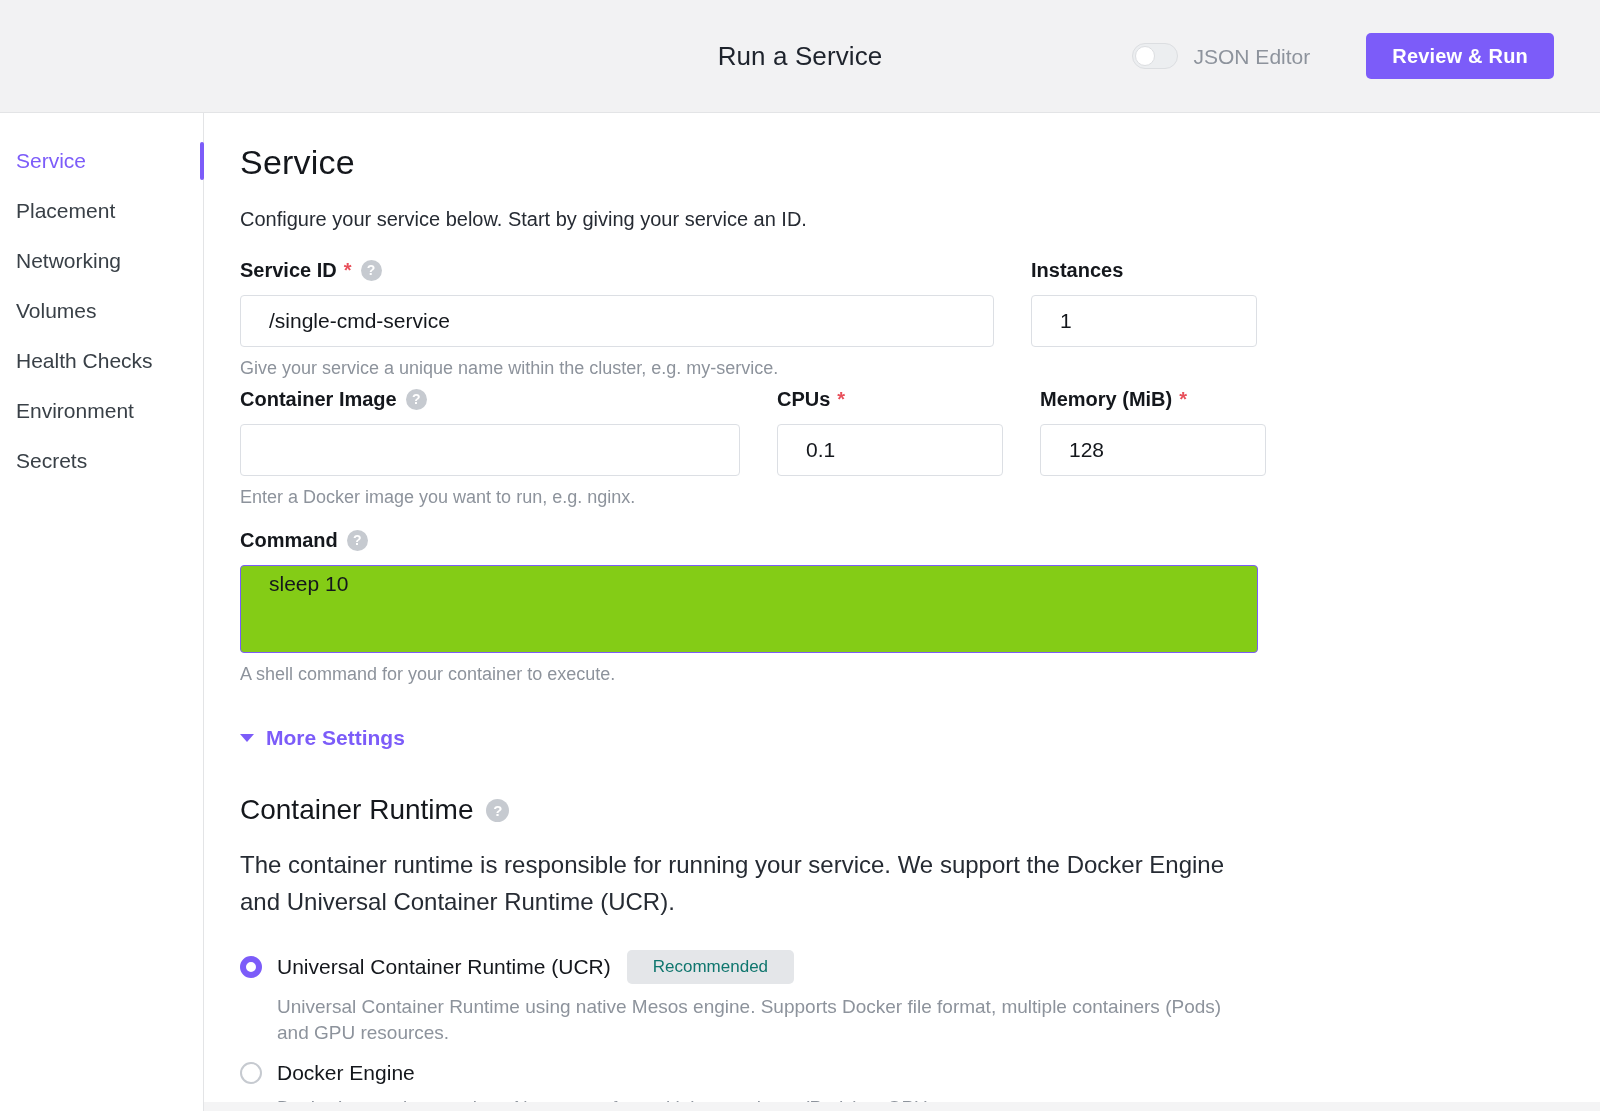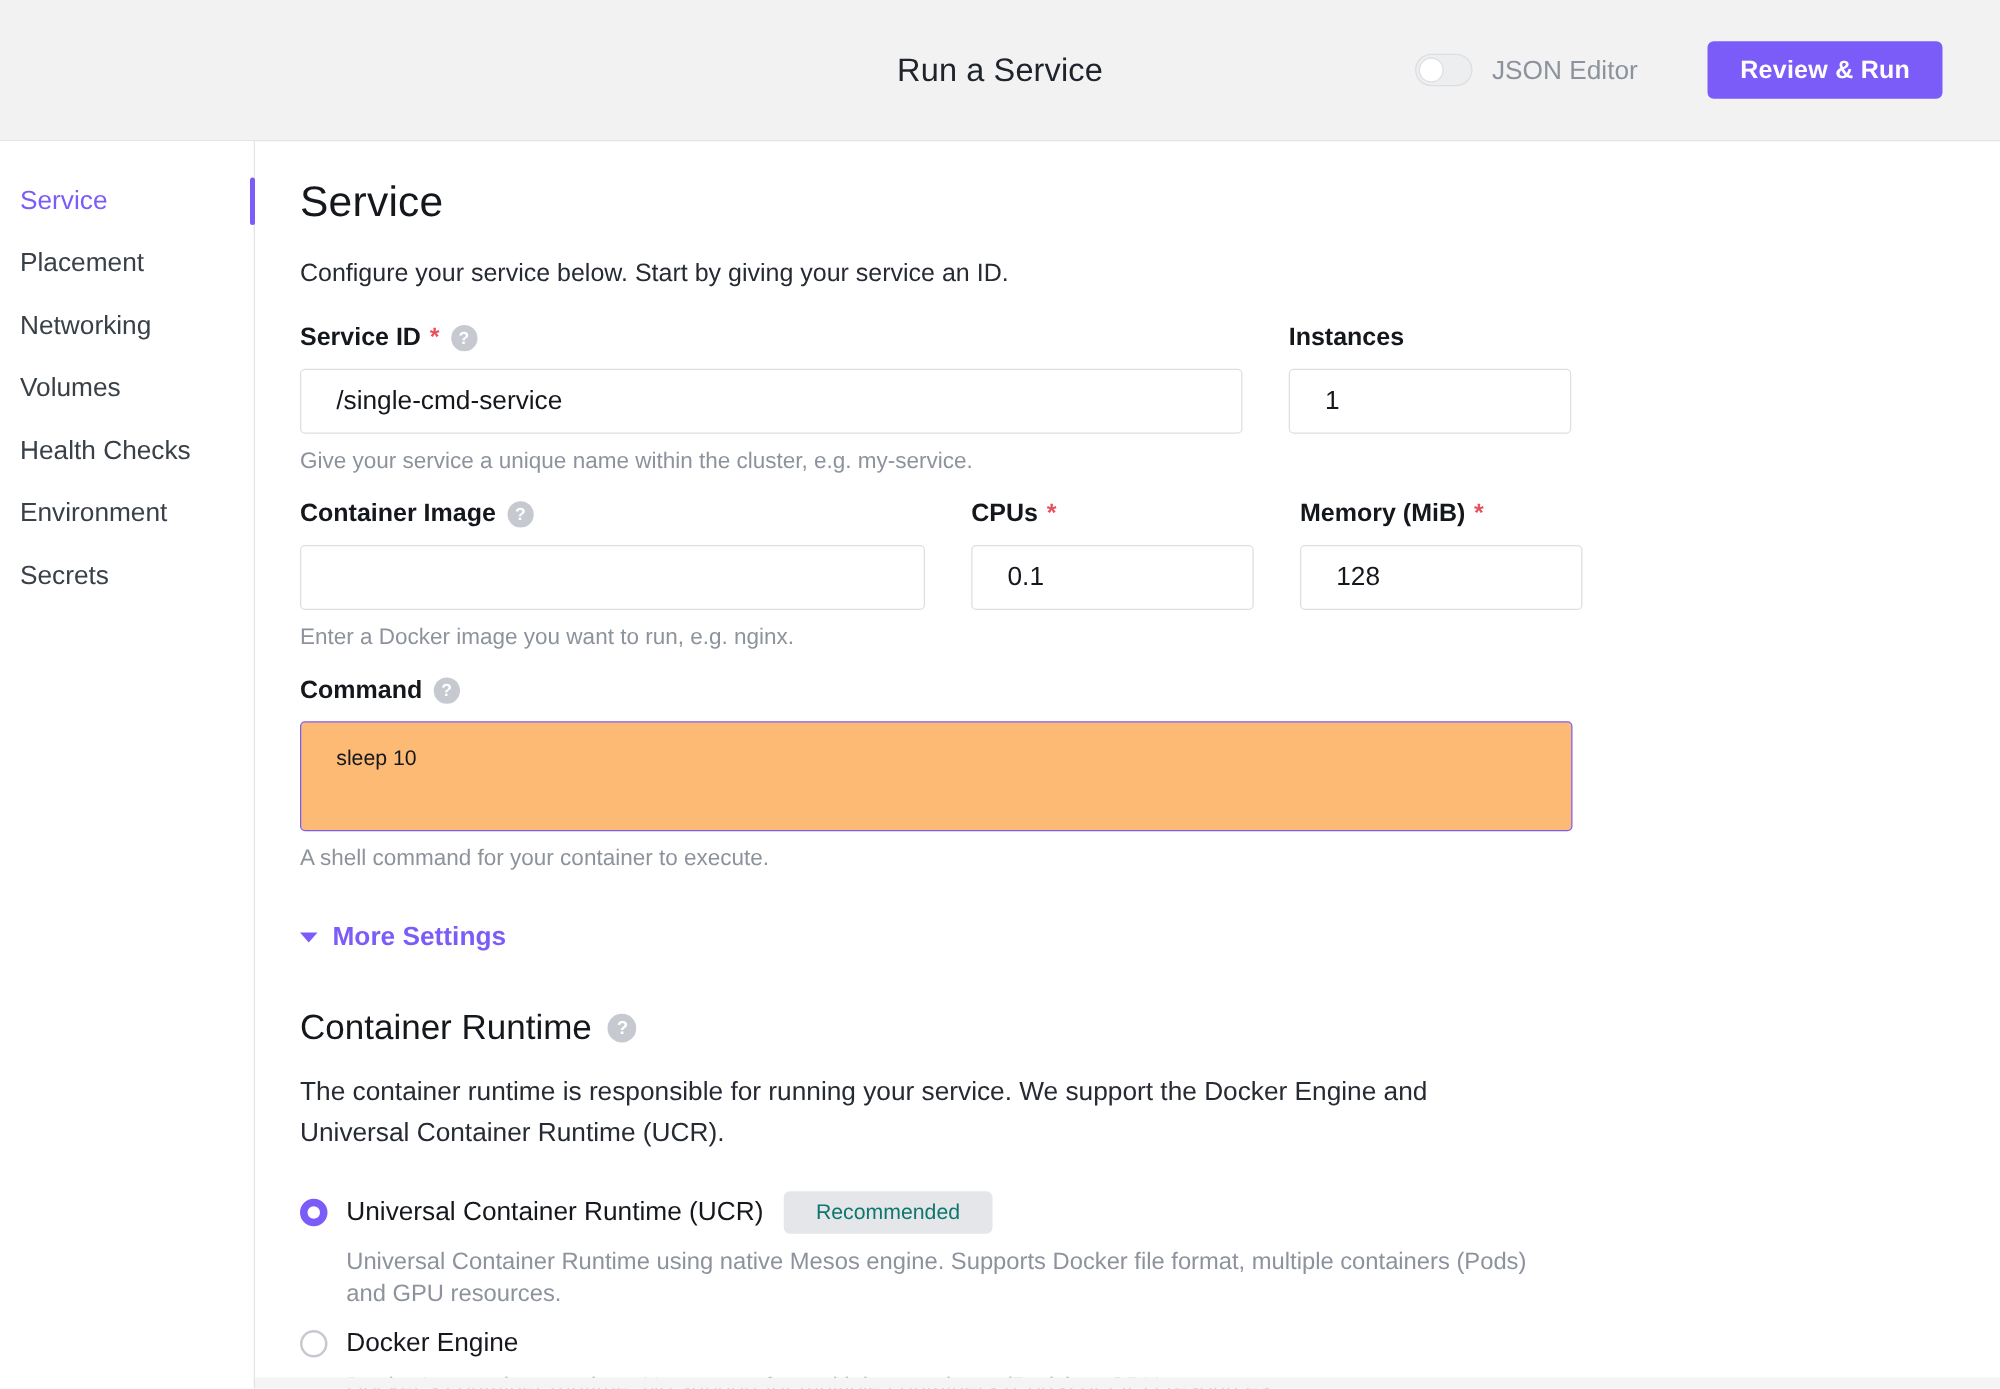--- a/index.html
+++ b/index.html
@@ -180,24 +180,24 @@
   .input::placeholder { color: #a7acb4; }
   .hint {
     font-size: 18px;
     color: #8d939c;
     margin-top: 11px;
   }
 
   .textarea {
     border: 1px solid #7c5cf9;
     border-radius: 4px;
-    background: #fdba74;
-    font-size: 17px;
+    background: #84cc16;
+    font-size: 21px;
     color: #14171c;
-    padding: 19px 16px 16px 28px;
+    padding: 6px 16px 16px 28px;
     height: 88px;
     resize: none;
     font-family: "Liberation Sans", sans-serif;
     outline: none;
     width: 1018px;
   }
 
   .more-settings {
     display: inline-flex;
     align-items: center;
@@ -219,21 +219,21 @@
   .section-title {
     font-size: 28px;
     color: #14171c;
     margin: 44px 0 20px 0;
     font-weight: 400;
     display: flex;
     align-items: center;
   }
   .section-title .help-icon { margin-left: 13px; width: 23px; height: 23px; font-size: 15px; }
   .section-desc {
-    font-size: 21px;
+    font-size: 24px;
     color: #262b33;
     line-height: 1.55;
     max-width: 990px;
     margin-bottom: 30px;
   }
 
   .radio-row { display: flex; align-items: center; gap: 0; }
   .radio {
     width: 22px; height: 22px;
     border-radius: 50%;
@@ -336,21 +336,21 @@
 
       <div class="field" style="width:226px; margin-left:37px;">
         <div class="field-label">
           <span>Instances</span>
         </div>
         <input class="input" value="1" style="">
       </div>
     </div>
 
     
-    <div class="row" style="margin-top:19px;">
+    <div class="row" style="margin-top:7px;">
       <div class="field" style="width:500px;">
         <div class="field-label">
           <span>Container Image</span>
           <span class="help-icon">?</span>
         </div>
         <input class="input" value="" style="">
         <div class="hint">Enter a Docker image you want to run, e.g. nginx.</div>
       </div>
 
       <div class="field" style="width:226px; margin-left:37px;">

